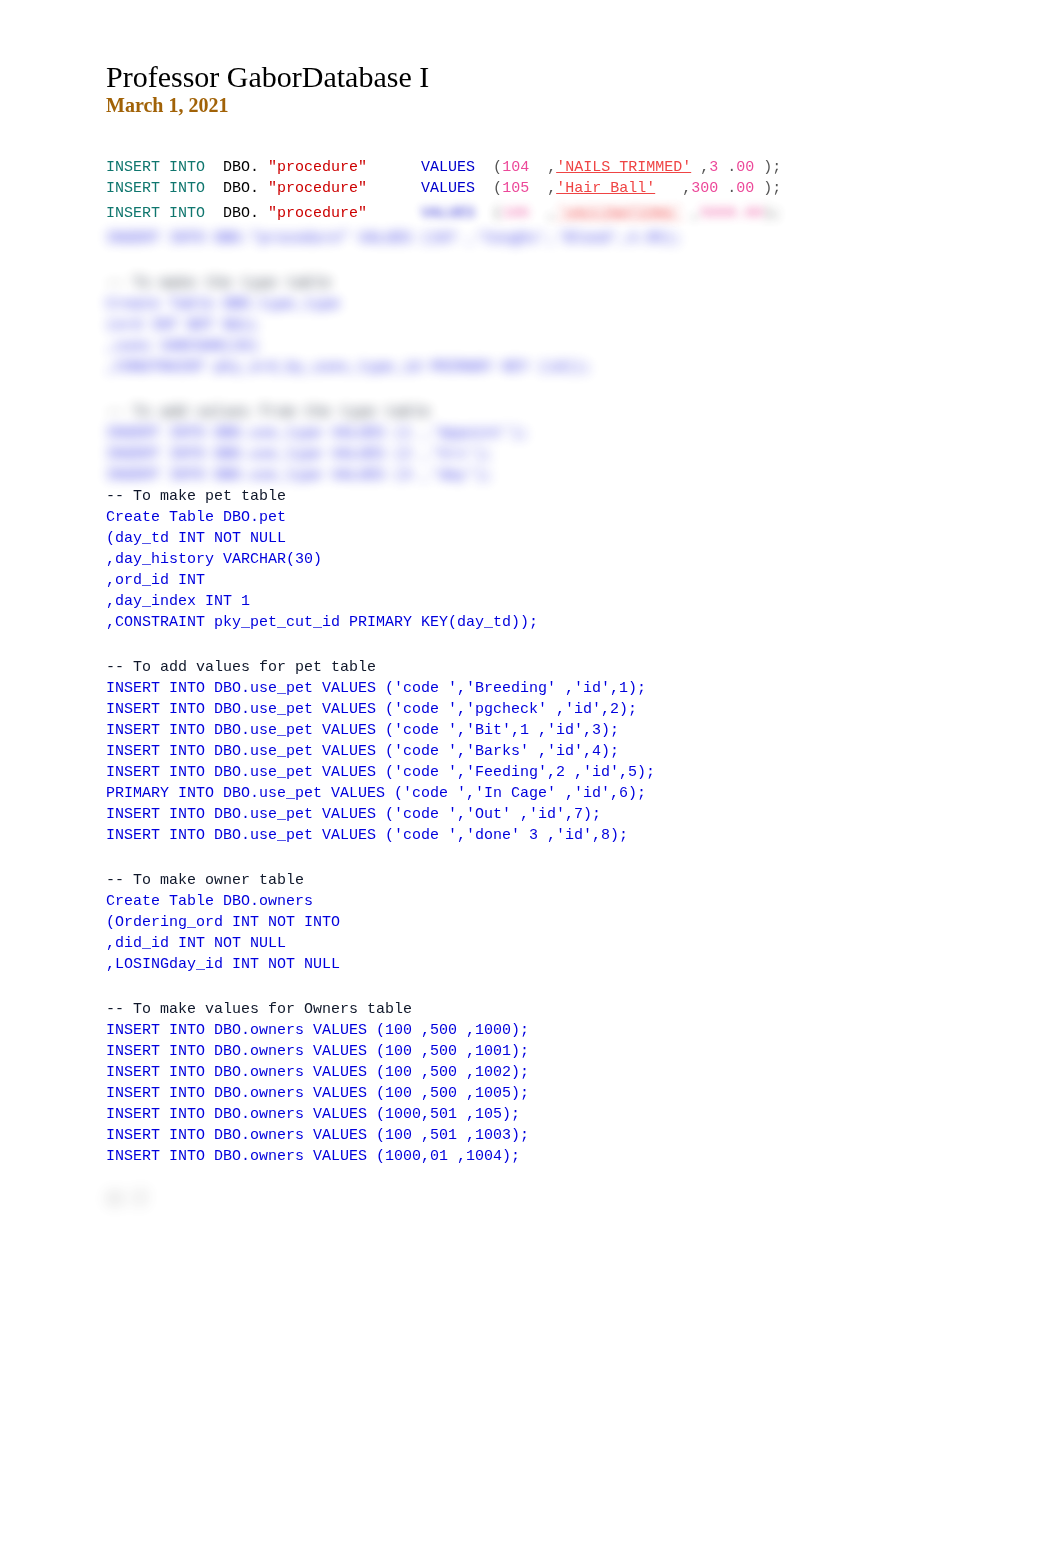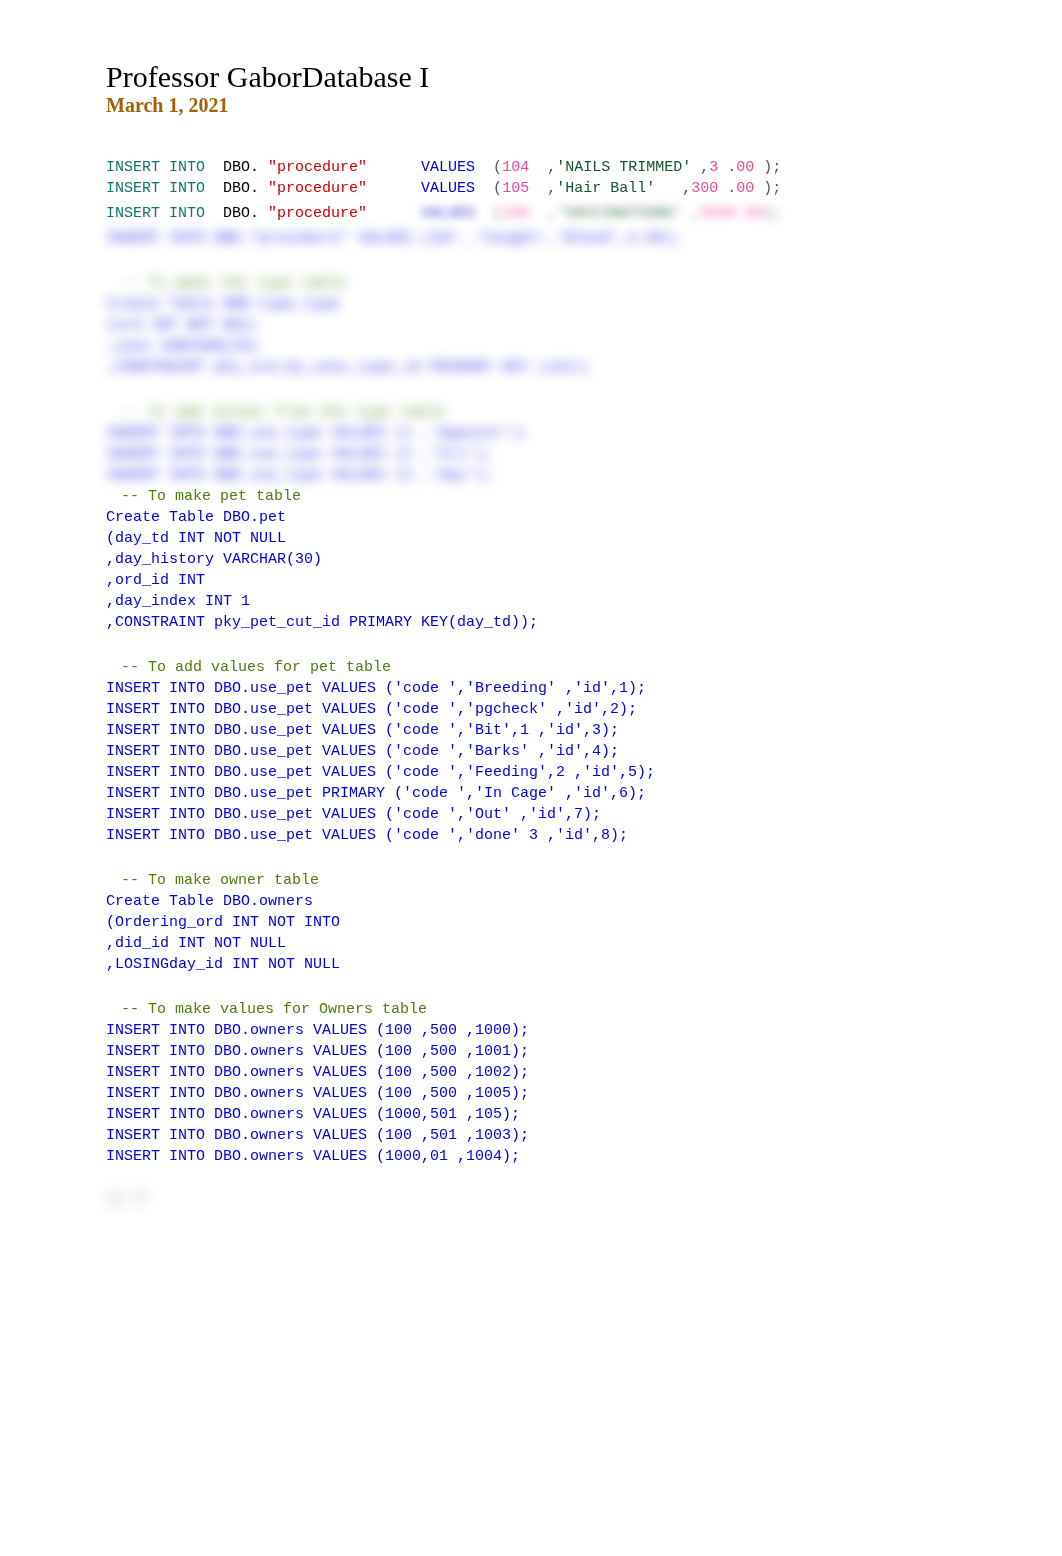--- a/index.html
+++ b/index.html
@@ -37,38 +37,38 @@
     }
     .code-line {
       white-space: pre;
     }
     .kw-insert { color: #0f766e; }
     .kw-dbo { color: #000; margin-top: 48px; }
     .kw-proc { color: #cc0000; }
     .kw-values { color: #0000cc; }
     .kw-paren { color: #555; }
     .kw-num { color: #ec4899; }
-    .kw-str { color: #14532d; }
+    .kw-str { color: #ef4444; text-decoration: underline; }
     .kw-dec { color: #555; }
     .blurred-section {
       margin-top: 4px;
       filter: blur(6px);
       opacity: 0.85;
     }
     .blur-line {
       font-family: 'Courier New', monospace;
       font-size: 15px;
       line-height: 1.4;
       white-space: pre;
     }
     .section-gap {
       height: 24px;
     }
     .c-blue { color: #0000dd; text-align: right; }
-    .c-green { color: #4d7c0f; margin-left: 15px; }
+    .c-green { color: #0f172a; }
     .c-black { color: #000; }
     .footer-blur {
       margin-top: 20px;
       filter: blur(8px);
       opacity: 0.7;
       font-family: 'Courier New', monospace;
       font-size: 18px;
     }
   </style>
 </head>
@@ -109,21 +109,21 @@
   <div class="blur-line"><span class="c-blue">,day_index INT 1</span></div>
   <div class="blur-line"><span class="c-blue">,CONSTRAINT pky_pet_cut_id PRIMARY KEY(day_td));</span></div>
 
   <div class="section-gap"></div>
   <div class="blur-line"><span class="c-green">-- To add values for pet table</span></div>
   <div class="blur-line"><span class="c-blue">INSERT INTO DBO.use_pet VALUES ('code ','Breeding' ,'id',1);</span></div>
   <div class="blur-line"><span class="c-blue">INSERT INTO DBO.use_pet VALUES ('code ','pgcheck' ,'id',2);</span></div>
   <div class="blur-line"><span class="c-blue">INSERT INTO DBO.use_pet VALUES ('code ','Bit',1 ,'id',3);</span></div>
   <div class="blur-line"><span class="c-blue">INSERT INTO DBO.use_pet VALUES ('code ','Barks' ,'id',4);</span></div>
   <div class="blur-line"><span class="c-blue">INSERT INTO DBO.use_pet VALUES ('code ','Feeding',2 ,'id',5);</span></div>
-  <div class="blur-line"><span class="c-blue">INSERT INTO DBO.use_pet PRIMARY ('code ','In Cage' ,'id',6);</span></div>
+  <div class="blur-line"><span class="c-blue">PRIMARY INTO DBO.use_pet VALUES ('code ','In Cage' ,'id',6);</span></div>
   <div class="blur-line"><span class="c-blue">INSERT INTO DBO.use_pet VALUES ('code ','Out' ,'id',7);</span></div>
   <div class="blur-line"><span class="c-blue">INSERT INTO DBO.use_pet VALUES ('code ','done' 3 ,'id',8);</span></div>
 
   <div class="section-gap"></div>
   <div class="blur-line"><span class="c-green">-- To make owner table</span></div>
   <div class="blur-line"><span class="c-blue">Create Table DBO.owners</span></div>
   <div class="blur-line"><span class="c-blue">(Ordering_ord INT NOT INTO</span></div>
   <div class="blur-line"><span class="c-blue">,did_id INT NOT NULL</span></div>
   <div class="blur-line"><span class="c-blue">,LOSINGday_id INT NOT NULL</span></div>
 

